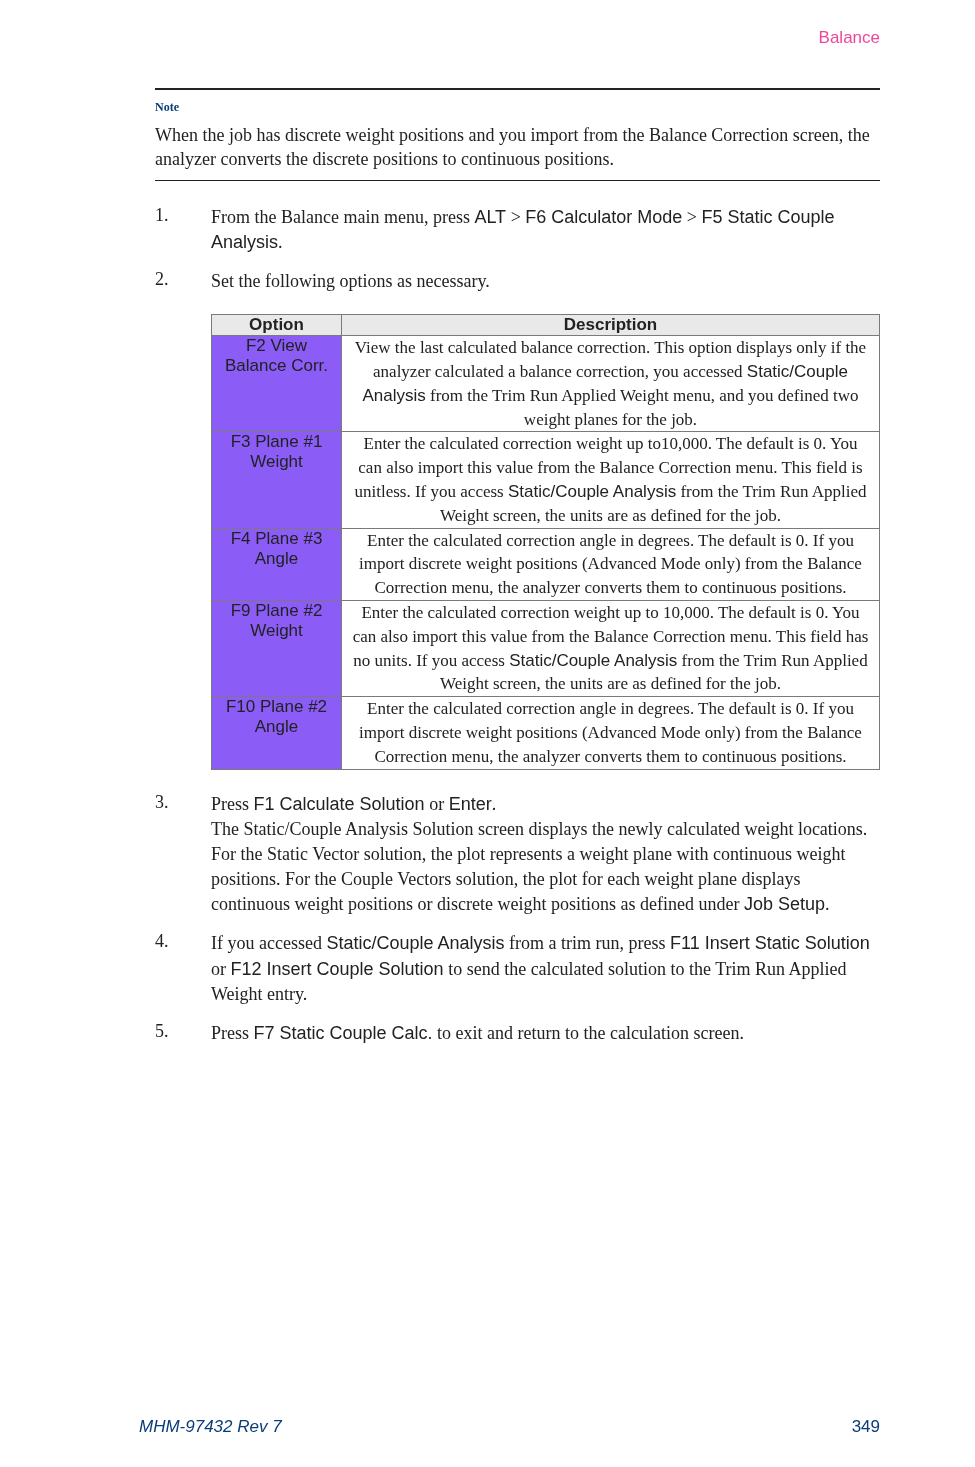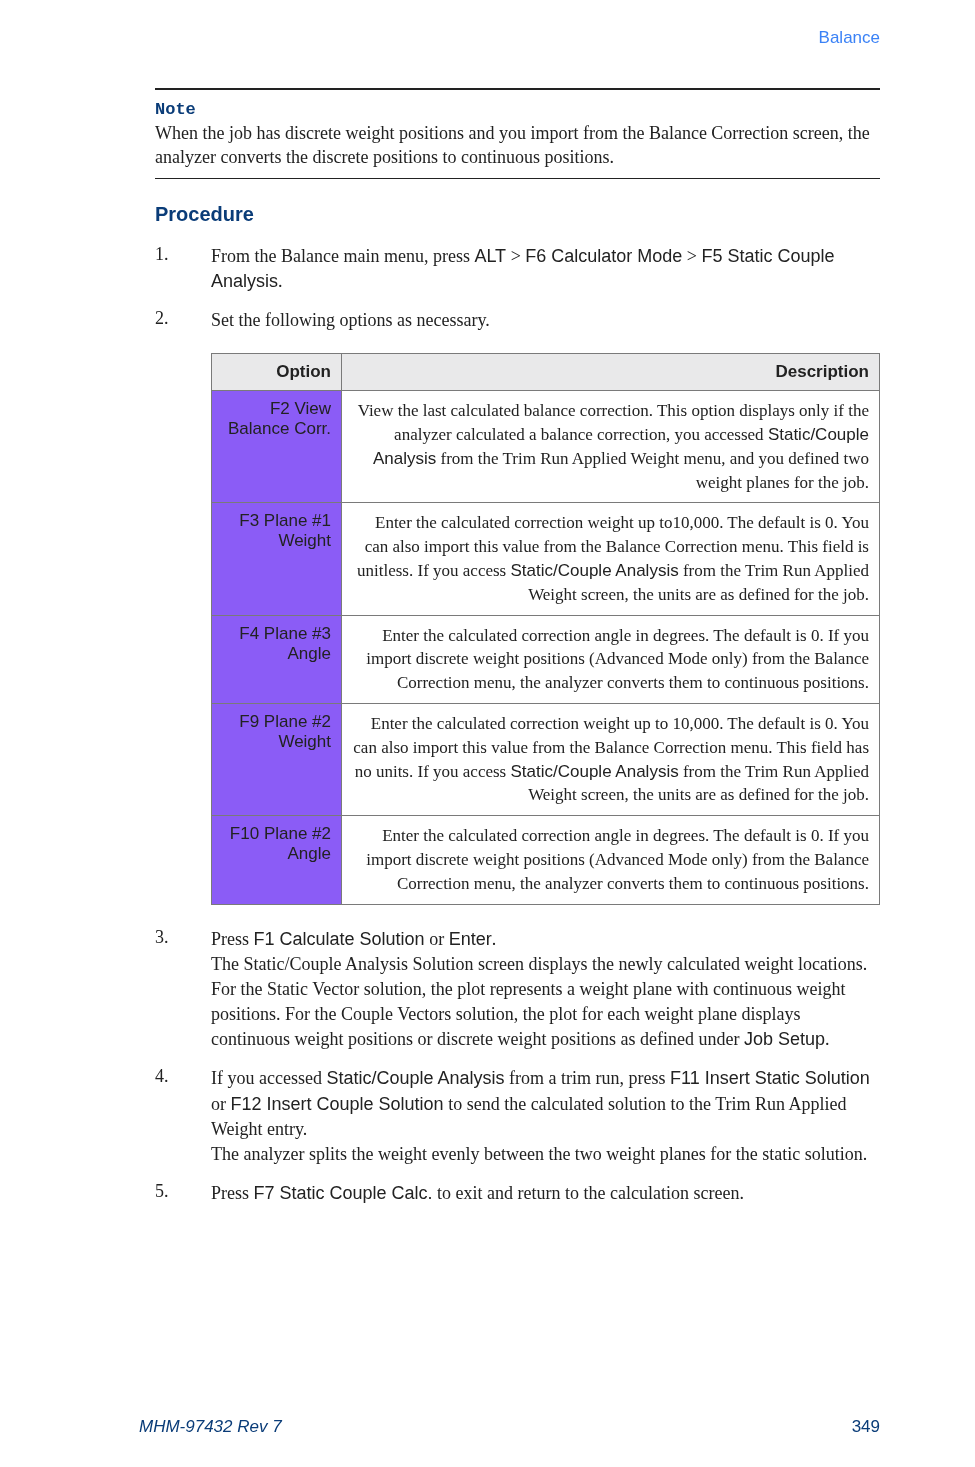--- a/index.html
+++ b/index.html
@@ -1,51 +1,50 @@
 <!DOCTYPE html>
 <html><head>
   <meta charset="utf-8">
   <style>
     * { box-sizing: border-box; margin: 0; padding: 0; }
     html, body { width: 975px; height: 1467px; background: #fff; font-family: Georgia, 'Times New Roman', serif; color: #222; }
     .page { width: 975px; height: 1467px; position: relative; padding: 30px 95px 30px 155px; }
-    .header-sec { position: absolute; top: 28px; right: 95px; color: #3b82f6; font-size: 17px; font-family: Arial, Helvetica, sans-serif; }
+    .header-sec { position: absolute; top: 28px; right: 95px; color: #ec4899; font-size: 17px; font-family: Arial, Helvetica, sans-serif; }
     .rule-top { position: absolute; top: 88px; left: 155px; right: 95px; border-top: 2px solid #222; }
     .content { position: absolute; top: 100px; left: 155px; right: 95px; }
-    .note-label { color: #0a3c78; font-weight: bold; font-size: 17px; font-family: Liberation Mono, monospace; }
-    .note-text { font-size: 18px; line-height: 1.35; margin-top: 2px; }
+    .note-label { color: #0a3c78; font-weight: bold; font-size: 12px; font-family: Liberation Serif, serif; }
+    .note-text { font-size: 18px; line-height: 1.35; margin-top: 8px; }
     .rule-mid { border-top: 1px solid #222; margin-top: 8px; margin-bottom: 24px; }
     .proc-heading { color: #0a3c78; font-weight: bold; font-size: 20px; font-family: Arial, Helvetica, sans-serif; margin-bottom: 18px; }
     ol.steps { list-style: none; counter-reset: step; }
     ol.steps > li { display: flex; margin-bottom: 14px; }
     ol.steps > li .num { width: 56px; flex: 0 0 56px; font-size: 18px; }
     ol.steps > li .body { flex: 1; font-size: 18px; line-height: 1.4; }
     .ui-font { font-family: Arial, Helvetica, sans-serif; }
     table.opts { width: 100%; border-collapse: collapse; margin: 20px 0 22px 56px; width: calc(100% - 56px); font-size: 17px; }
-    table.opts th, table.opts td { border: 1px solid #7a7a7a; padding: 8px 10px; vertical-align: top; text-align: right; }
+    table.opts th, table.opts td { border: 1px solid #7a7a7a; padding: 0 10px; vertical-align: top; text-align: center; }
     table.opts th { background: #e9e9ea; font-family: Arial, Helvetica, sans-serif; font-weight: bold; }
     table.opts td.optcell { background: #8b5cf6; font-family: Arial, Helvetica, sans-serif; width: 130px; }
     table.opts td.desccell { line-height: 1.4; }
     .substep-para { }
     .footer { position: absolute; bottom: 30px; left: 95px; right: 95px; display: flex; justify-content: space-between; color: #0a3c78; font-family: Arial, Helvetica, sans-serif; font-size: 17px; font-style: italic; margin-left: 44px; }
     .footer .pg { font-style: normal; }
   </style>
 </head>
 <body>
 
 <div class="page">
   <div class="header-sec">Balance</div>
   <div class="rule-top"></div>
 
   <div class="content">
     <div class="note-label">Note</div>
     <div class="note-text">When the job has discrete weight positions and you import from the Balance Correction screen, the analyzer converts the discrete positions to continuous positions.</div>
     <div class="rule-mid"></div>
 
-    <div class="proc-heading">Procedure</div>
 
     <ol class="steps">
       <li>
         <div class="num">1.</div>
         <div class="body">
           <span>From the Balance main menu, press </span><span class="ui-font">ALT</span><span> &gt; </span><span class="ui-font">F6 Calculator Mode</span><span> &gt; </span><span class="ui-font">F5 Static Couple Analysis</span><span>.</span>
         </div>
       </li>
       <li>
         <div class="num">2.</div>
@@ -97,21 +96,20 @@
           <span>Press </span><span class="ui-font">F1 Calculate Solution</span><span> or </span><span class="ui-font">Enter</span><span>.</span>
           <div class="substep-para">
             <span>The Static/Couple Analysis Solution screen displays the newly calculated weight locations. For the Static Vector solution, the plot represents a weight plane with continuous weight positions. For the Couple Vectors solution, the plot for each weight plane displays continuous weight positions or discrete weight positions as defined under </span><span class="ui-font">Job Setup</span><span>.</span>
           </div>
         </div>
       </li>
       <li>
         <div class="num">4.</div>
         <div class="body">
           <span>If you accessed </span><span class="ui-font">Static/Couple Analysis</span><span> from a trim run, press </span><span class="ui-font">F11 Insert Static Solution</span><span> or </span><span class="ui-font">F12 Insert Couple Solution</span><span> to send the calculated solution to the Trim Run Applied Weight entry.</span>
-          <div class="substep-para">The analyzer splits the weight evenly between the two weight planes for the static solution.</div>
         </div>
       </li>
       <li>
         <div class="num">5.</div>
         <div class="body">
           <span>Press </span><span class="ui-font">F7 Static Couple Calc.</span><span> to exit and return to the calculation screen.</span>
         </div>
       </li>
     </ol>
   </div>

